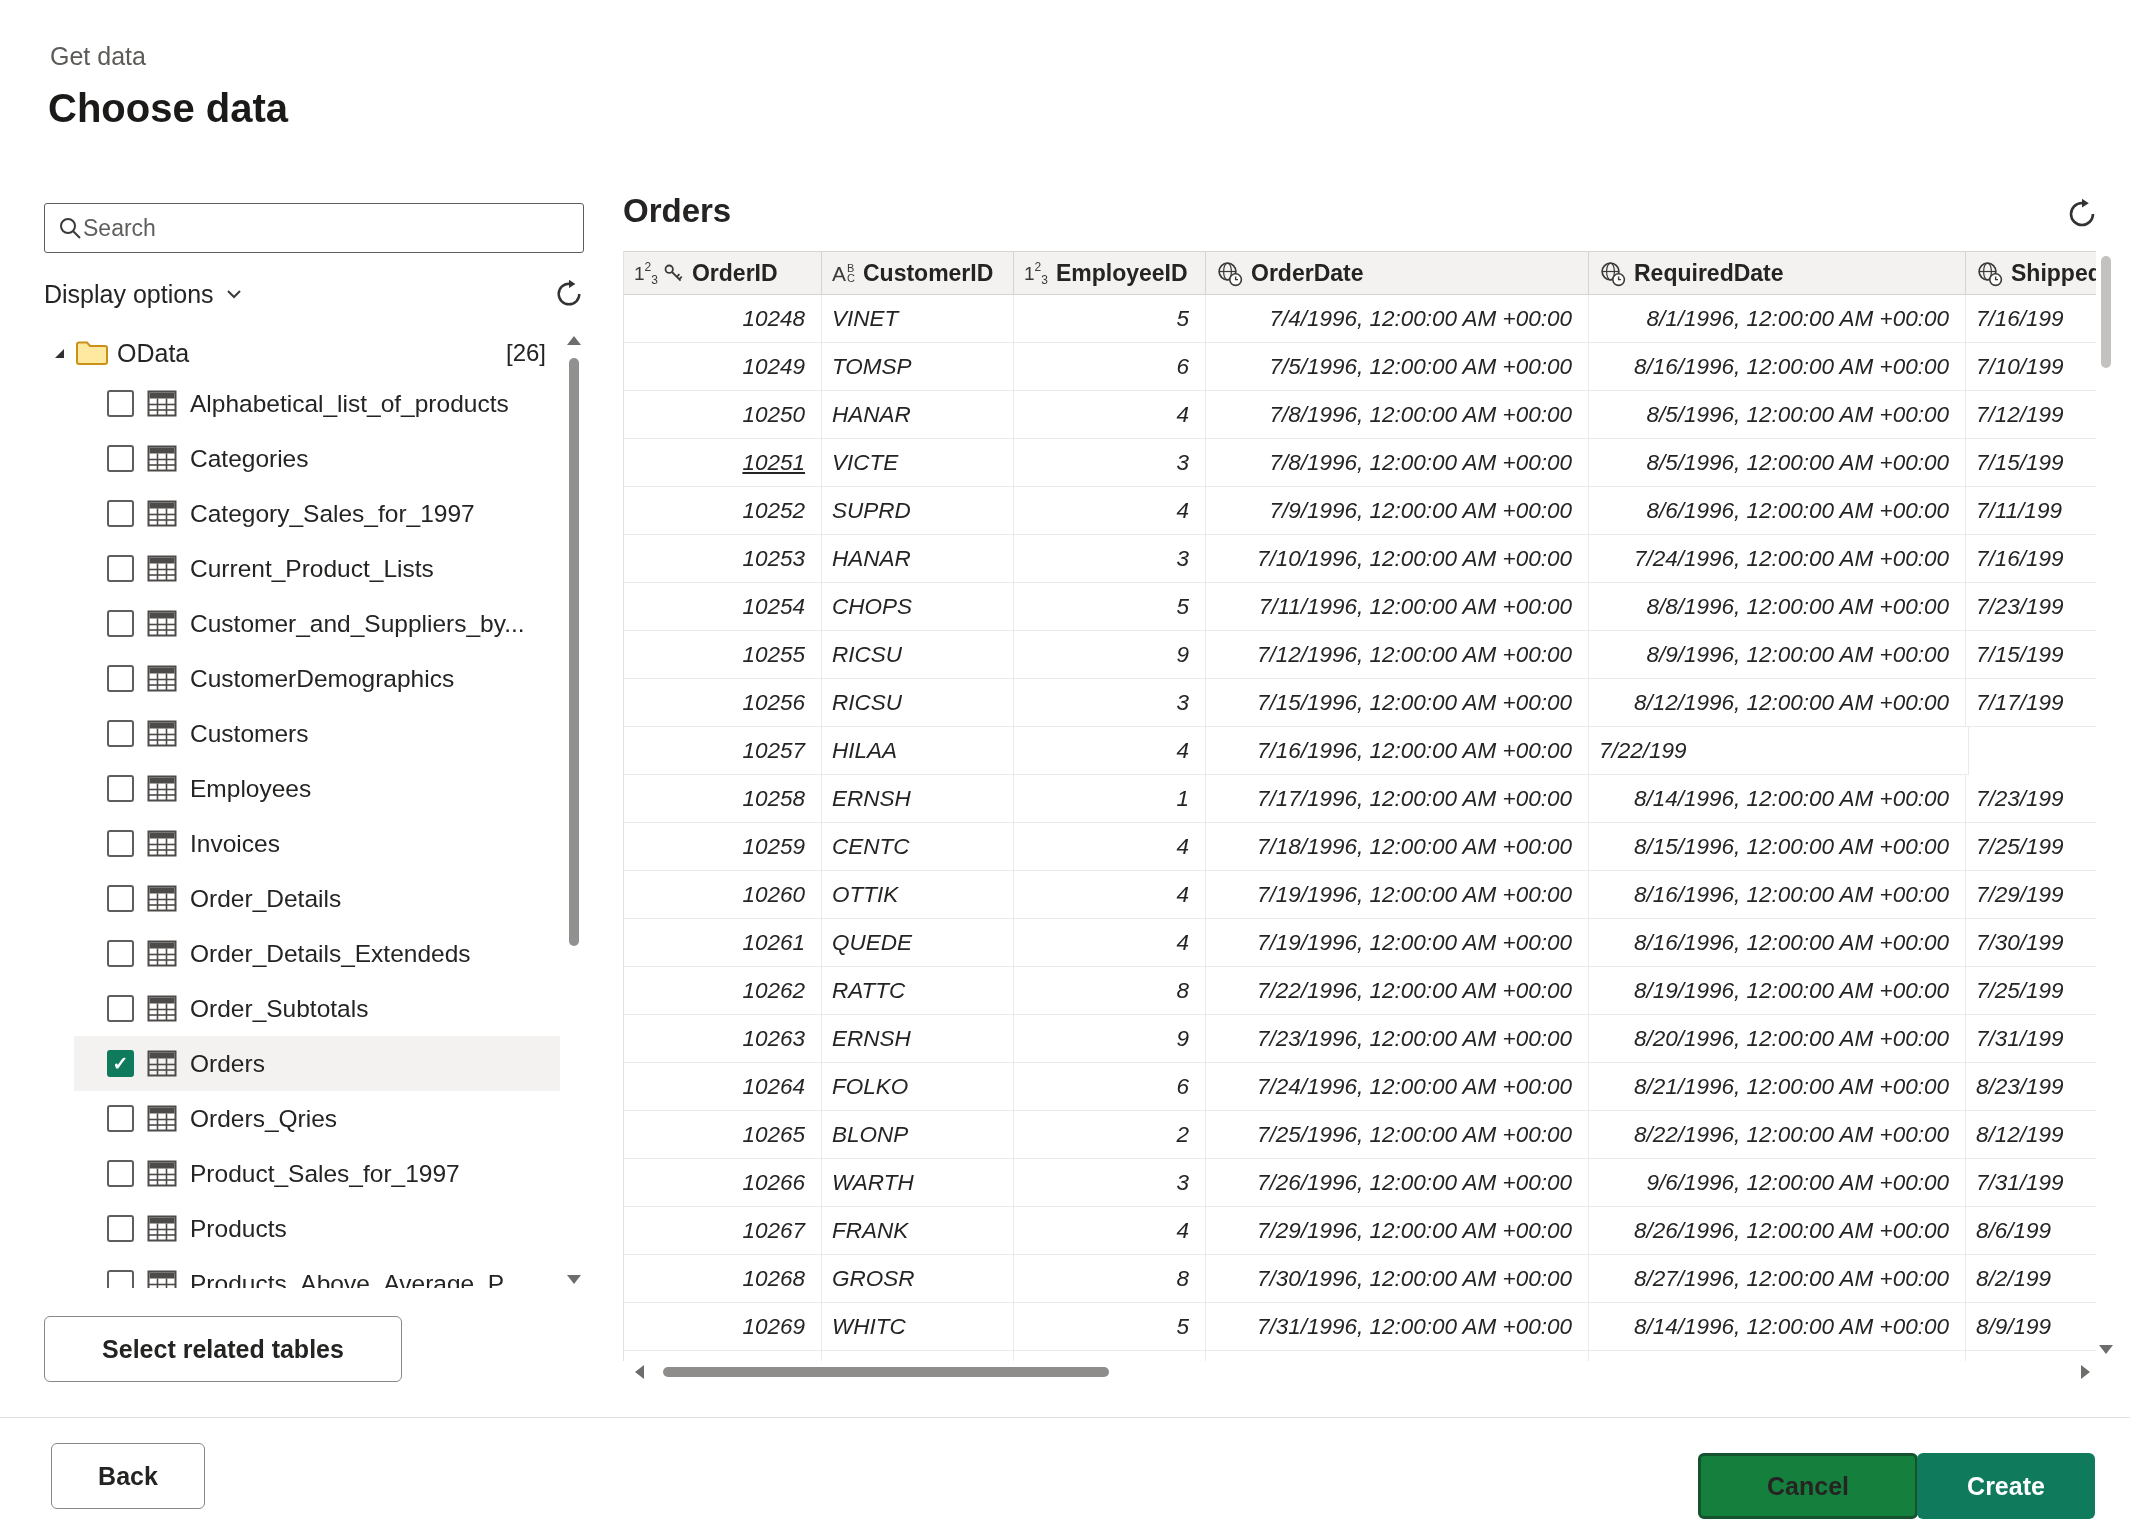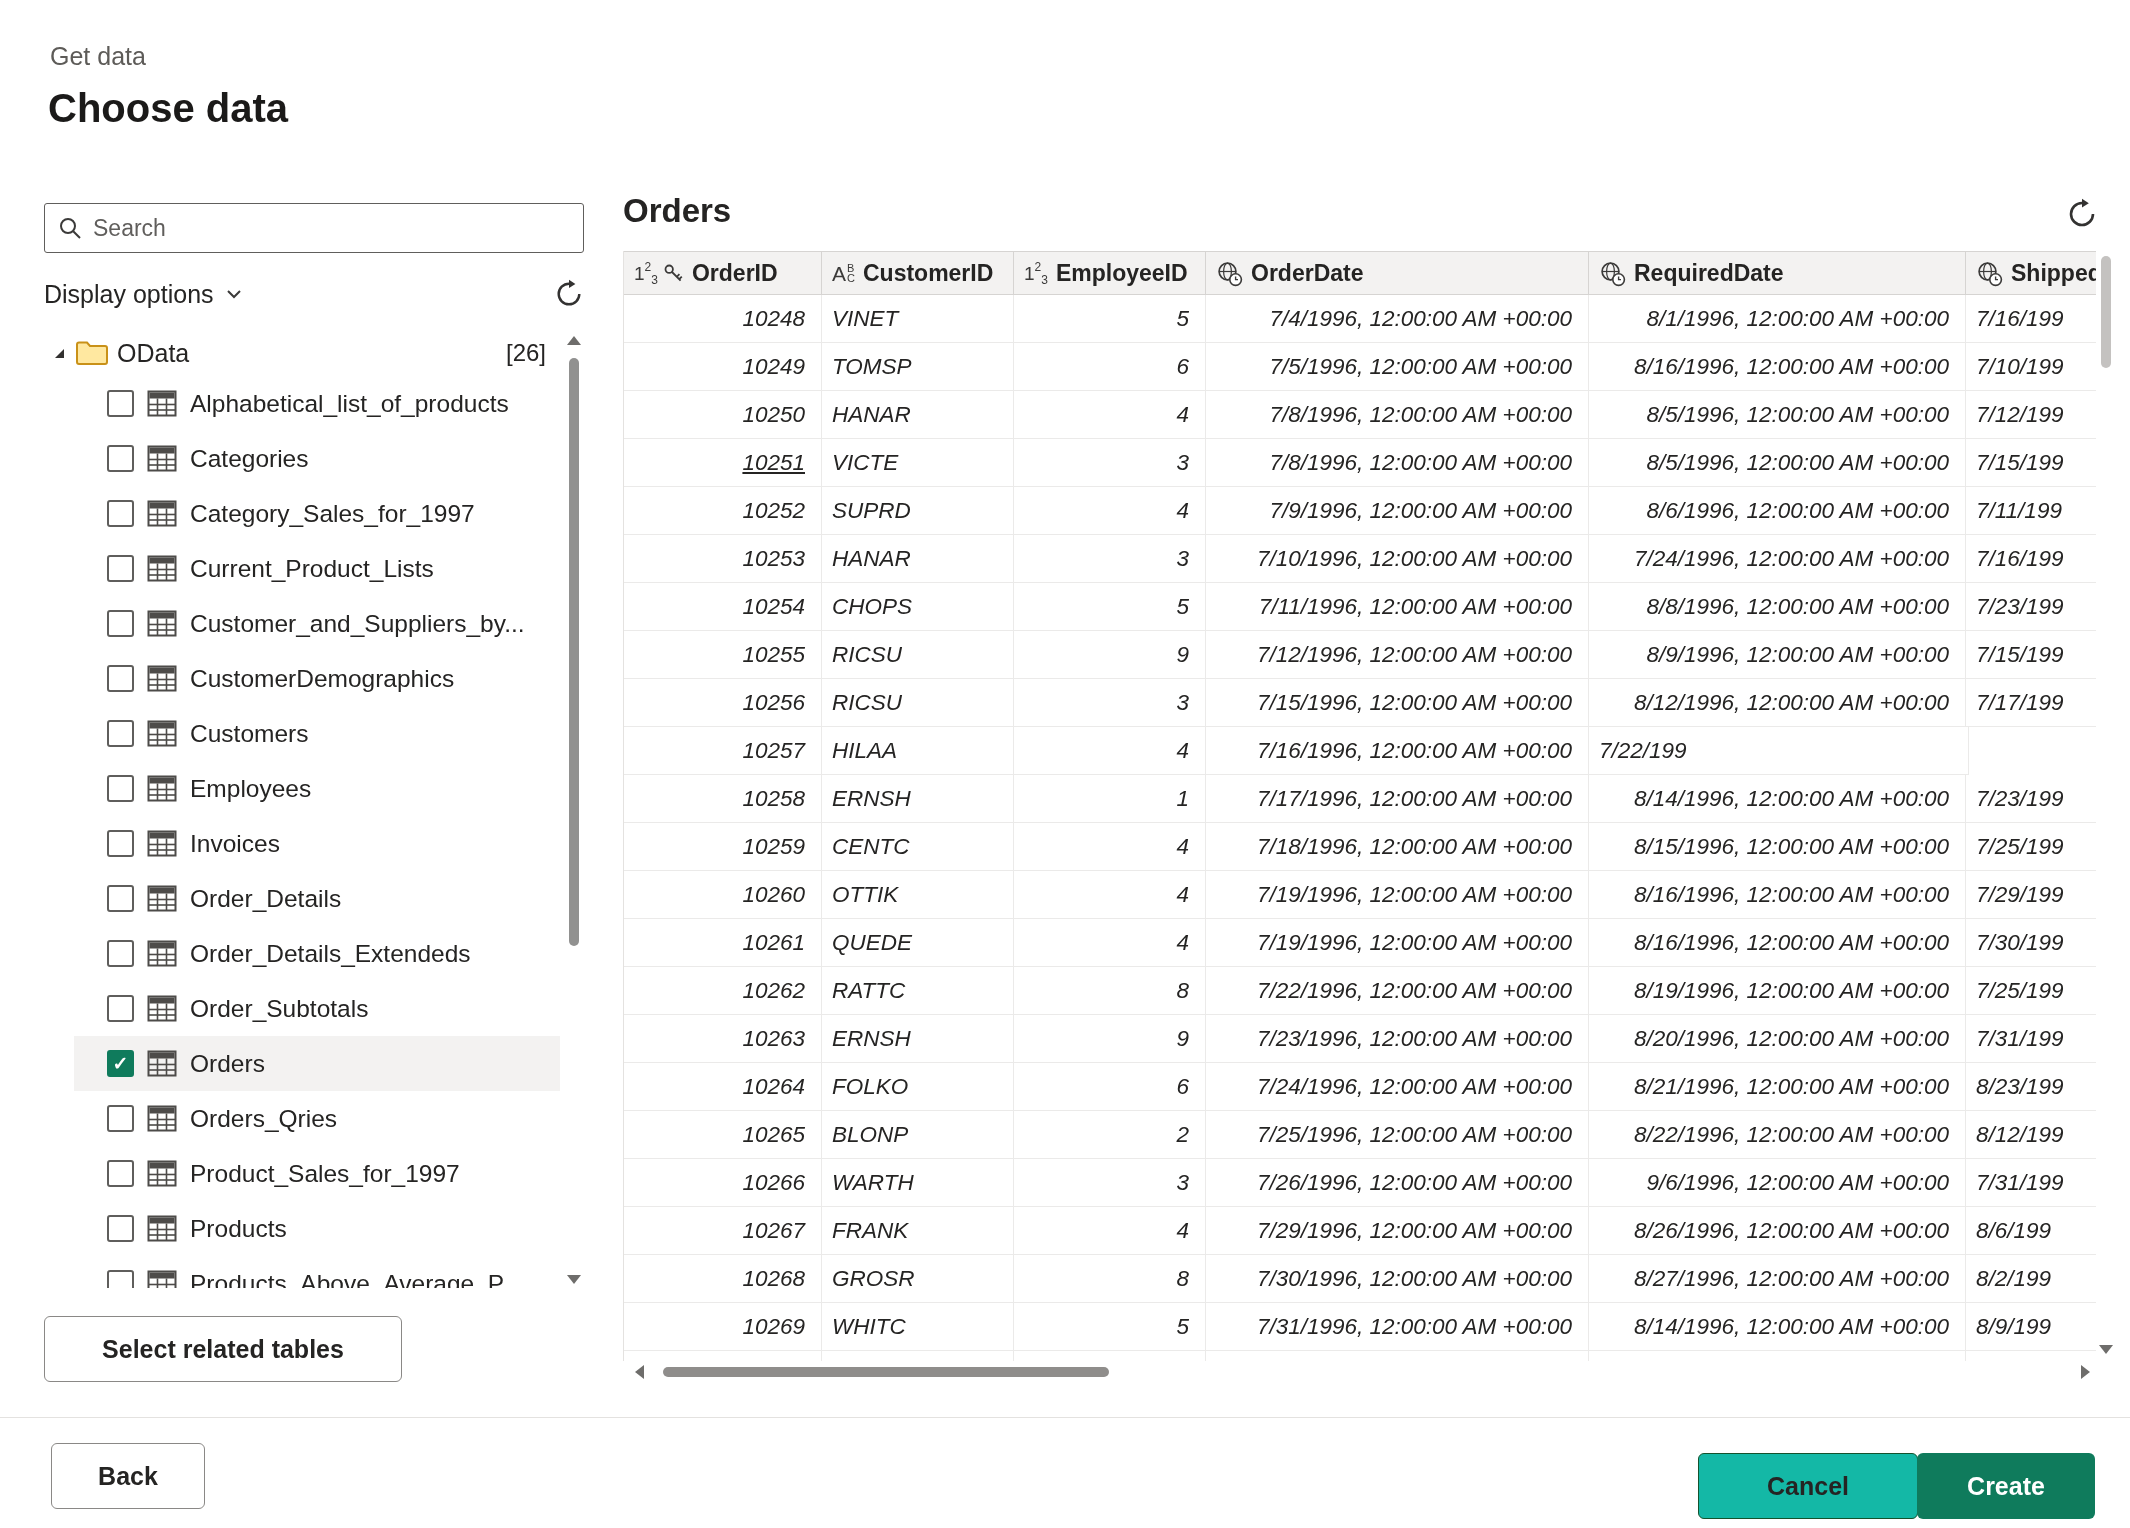--- a/index.html
+++ b/index.html
@@ -14,21 +14,21 @@
   button { font-family: inherit; background: none; border: none; cursor: pointer; color: inherit; }
 
   
   .eyebrow { position: absolute; left: 50px; top: 42px; font-size: 25px; color: #5d5b58; }
   .title   { position: absolute; left: 48px; top: 86px; font-size: 40px; font-weight: 700; color: #1b1a19; }
 
   
   .search-box {
     position: absolute; left: 44px; top: 203px; width: 540px; height: 50px;
     border: 1px solid #605e5c; border-radius: 3px;
-    display: flex; align-items: center; gap: 10px; padding: 0 12px; background: #fff;
+    display: flex; align-items: center; gap: 0; padding: 0 12px; background: #fff;
   }
   .search-input { border: none; outline: none; flex: 1; font-size: 23px; font-family: inherit; color: #252423; }
   .search-input::placeholder { color: #605e5c; }
 
   .display-row { position: absolute; left: 44px; top: 272px; width: 540px; height: 44px;
     display: flex; align-items: center; justify-content: space-between; }
   .display-options { display: flex; align-items: center; gap: 10px; font-size: 25px; cursor: pointer; }
   .icon-btn { display: inline-flex; align-items: center; justify-content: center; }
 
   .tree { position: absolute; left: 44px; top: 330px; width: 516px; height: 958px; overflow: hidden; }
@@ -97,21 +97,21 @@
   .icon-abc { font-style: normal; font-weight: 400; font-size: 21px; color: #3b3a39;
     display: inline-flex; align-items: center; line-height: 1; }
   .icon-abc .bc { display: inline-flex; flex-direction: column; font-size: 11px; line-height: 10px; margin-left: 1px; }
   .icon-key { margin-left: -3px; }
   .tbl-ic { flex: none; }
 
   
   .footer-divider { position: absolute; left: 0; top: 1417px; width: 2130px; height: 1px; background: #e4e2e0; }
   .btn { border-radius: 6px; font-size: 25px; font-weight: 600; }
   .back   { position: absolute; left: 51px;   top: 1443px; width: 154px; height: 66px; border: 1px solid #8a8886; background: #fff; }
-  .cancel { position: absolute; left: 1698px; top: 1453px; width: 220px; height: 66px; border: 1px solid #14532d; background: #14b8a6; }
+  .cancel { position: absolute; left: 1698px; top: 1453px; width: 220px; height: 66px; border: 3px solid #14532d; background: #15803d; }
   .create { position: absolute; left: 1917px; top: 1453px; width: 178px; height: 66px; background: var(--accent); color: #fff; }
 </style>
 </head>
 <body>
 
 <div class="page">
 
   <div class="eyebrow">Get data</div>
   <div class="title">Choose data</div>
 

